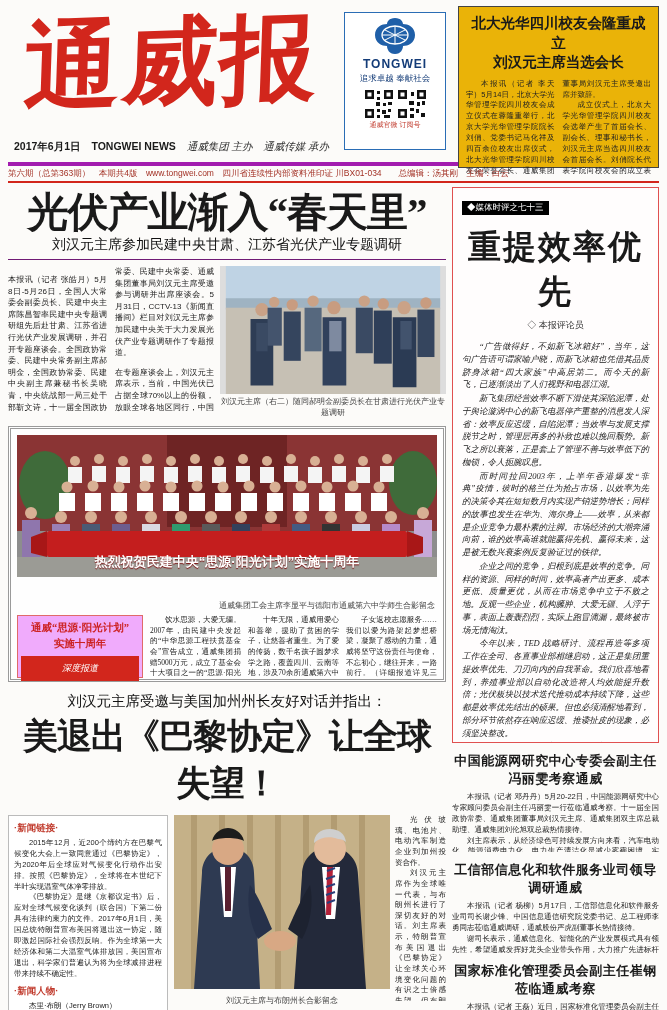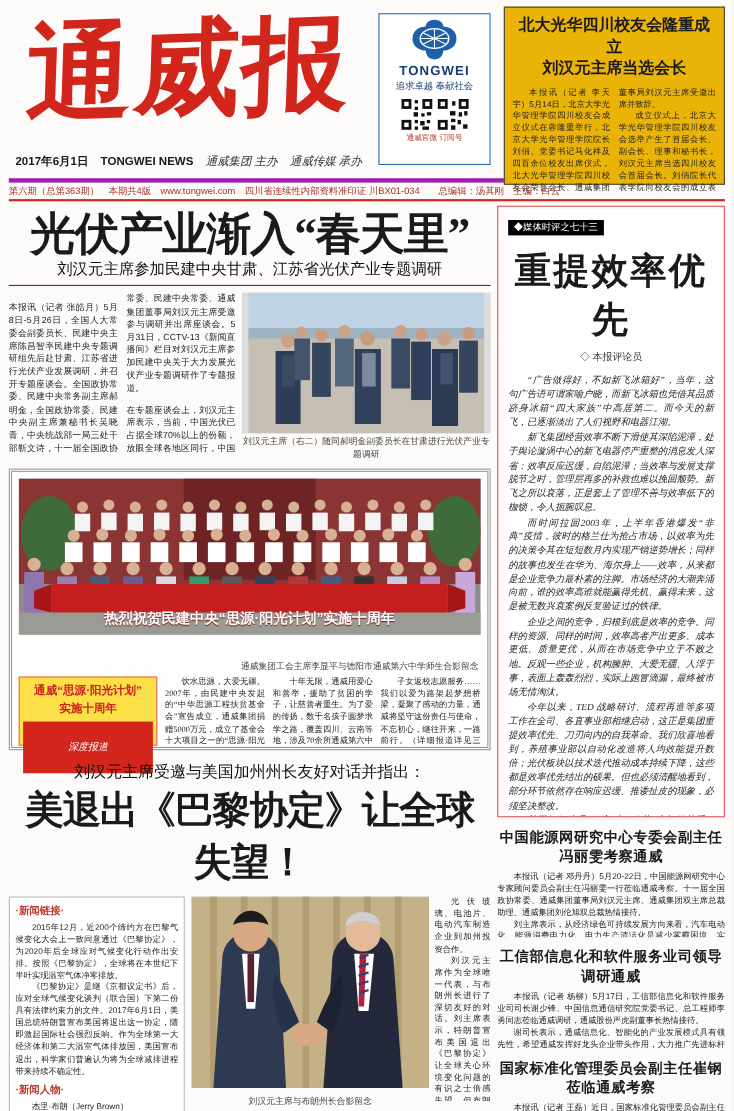--- a/index.html
+++ b/index.html
@@ -49,25 +49,25 @@
   .caption{font-size:8px;color:#444;text-align:center;margin-top:2px;}
 
   
   .anni{border:3px double #9a9a9a;margin-top:8px;padding:6px;height:238px;background:#fefefe;}
   .anni-photo{position:relative;height:162px;}
   .banner-overlay{position:absolute;left:36px;right:36px;bottom:22px;height:26px;
                   display:flex;align-items:center;justify-content:center;}
   .banner-text{color:#fff;font-weight:bold;font-size:13px;white-space:nowrap;text-shadow:0 1px 1px #7a0d0d;}
   .anni-caption{font-size:8px;color:#444;text-align:right;margin:3px 2px 4px;}
   .anni-bottom{display:flex;gap:7px;}
-  .pink-box{width:118px;border:1.5px solid #e06a6a;background:#fde047;text-align:center;
+  .pink-box{width:118px;border:1.5px solid #e06a6a;background:#f0abfc;text-align:center;
             padding:5px 3px 0;height:56px;}
   .pink-t1{color:#c22;font-weight:bold;font-size:10.5px;font-family:"Liberation Serif",serif;}
   .pink-t2{color:#c22;font-weight:bold;font-size:10.5px;font-family:"Liberation Serif",serif;margin-top:2px;}
-  .pink-bar{background:#d2261c;color:#fff;font-size:9px;margin-top:5px;padding:17px 0;
+  .pink-bar{background:#d2261c;color:#fff;font-size:9px;margin-top:5px;padding:6px 0;
             font-family:"Liberation Serif",serif;font-style:italic;}
   .anni-cols{flex:1;display:flex;gap:7px;}
   .anni-col{flex:1;font-size:7.5px;line-height:1.42;text-align:justify;overflow:hidden;height:62px;
             font-family:"Liberation Serif",serif;color:#222;}
   .anni-col p{margin:0;text-indent:2em;}
 
   
   .paris-kicker{font-size:14.5px;text-align:center;margin:10px 0 2px;color:#111;}
   .paris-head{font-size:35px;font-weight:900;text-align:center;letter-spacing:-1px;margin-bottom:8px;}
   .paris-grid{display:flex;gap:6px;}

